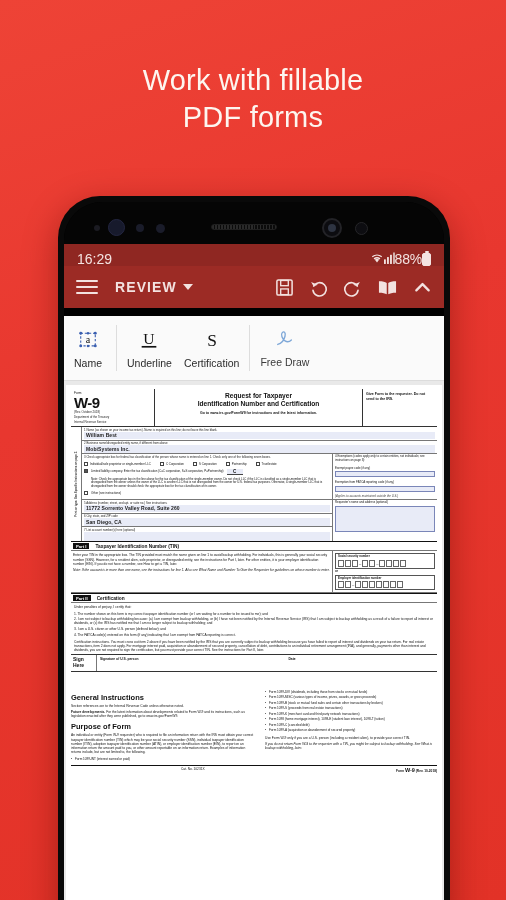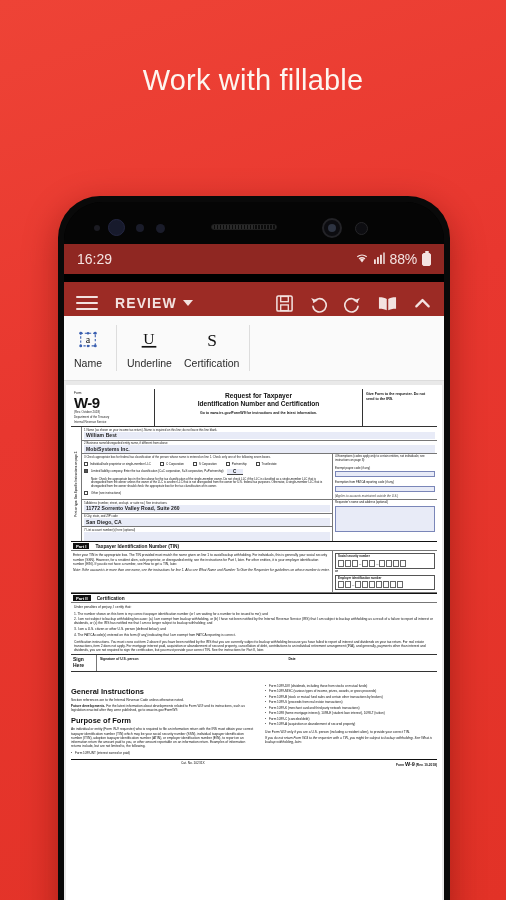--- a/index.html
+++ b/index.html
@@ -75,34 +75,34 @@
   }
 
   
   .statusbar {
     position: absolute; top: 42px; left: 0; width: 380px; height: 30px;
     background: #8f2722;
     display: flex; align-items: center;
     padding: 0 13px;
     color: #f4e3e1; font-size: 14px;
   }
-  .sb-right { margin-left: auto; display: flex; align-items: center; gap: 5px; }
+  .sb-right { margin-left: auto; display: flex; align-items: center; }
   .sb-pct { font-size: 14px; letter-spacing: -0.2px; }
   .batt {
     width: 9px; height: 13px; border: 1.5px solid #f4e3e1; border-radius: 2px;
     position: relative; background: #f4e3e1;
   }
   .batt::before {
     content: ""; position: absolute; top: -3px; left: 2px;
     width: 4px; height: 2px; background: #f4e3e1; border-radius: 1px;
   }
 
   
   .apptoolbar {
-    position: absolute; top: 80px; left: 0; width: 380px; height: 42px;
+    position: absolute; top: 64px; left: 0; width: 380px; height: 42px;
     background: #9c2b25;
     display: flex; align-items: center; padding: 0 12px;
     color: #f3e2e0;
   }
   .burger { width: 22px; }
   .burger span { display: block; height: 2.5px; background: #f3e2e0; border-radius: 1px; margin: 3.5px 0; }
   .mode {
     margin-left: 17px; font-size: 14px; letter-spacing: 1.1px; font-weight: 600;
     display: flex; align-items: center; gap: 6px;
   }
@@ -202,20 +202,21 @@
   .footer { display: flex; border-top: 1.2px solid #111; margin-top: 3px; padding-top: 1px; font-size: 3.2px; }
   .footer .cat { margin-left: 110px; }
   .footer .fm { margin-left: auto; font-weight: bold; }
   .footer .fm .big { font-size: 5.5px; }
 </style>
 </head>
 <body>
 
 <div class="headline">
   <span class="l1">Work with fillable</span>
+  <span class="l2">PDF forms</span>
 </div>
 
 <div class="phone">
   <div class="phone-inner">
 
     <div class="bezel-top">
       <div class="sensor s-a"></div>
       <div class="sensor s-b"></div>
       <div class="sensor s-c"></div>
       <div class="sensor s-d"></div>
@@ -319,20 +320,28 @@
       </div>
       <div class="tool">
         <span class="glyph">
           <svg width="22" height="22" viewBox="0 0 24 24">
               <text x="12" y="18" font-family="Liberation Serif, serif" font-size="19" text-anchor="middle" fill="#111">S</text>
             </svg>
         </span>
         <span class="lbl">Certification</span>
       </div>
       <div class="tool-sep"></div>
+      <div class="tool clipped">
+        <span class="glyph">
+          <svg width="22" height="20" viewBox="0 0 24 22">
+              <path d="M4 17c4-1 7-5 8-9s-1-6-3-4 0 7 3 9 5 1 7-1" stroke="#7fa8d8" stroke-width="1.5" fill="none" stroke-linecap="round"></path>
+            </svg>
+        </span>
+        <span class="lbl">Free Draw</span>
+      </div>
     </div>
 
     <div class="doc">
       <div class="page">
 
         <div class="fh">
           <div class="fh-l">
             <div class="fl">Form</div>
             <div class="w9">W-9</div>
             <div class="sub">(Rev. October 2018)</div>
@@ -495,21 +504,21 @@
           <div class="tiny2" style="margin-top:2.5px;">Certification instructions. You must cross out item 2 above if you have been notified by the IRS that you are currently subject to backup withholding because you have failed to report all interest and dividends on your tax return. For real estate transactions, item 2 does not apply. For mortgage interest paid, acquisition or abandonment of secured property, cancellation of debt, contributions to an individual retirement arrangement (IRA), and generally, payments other than interest and dividends, you are not required to sign the certification, but you must provide your correct TIN. See the instructions for Part II, later.</div>
         </div>
         <div class="signrow">
           <div class="sign-l">Sign Here</div>
           <div class="sign-r">
             <span class="tiny2" style="font-weight:bold;">Signature of U.S. person</span>
             <span class="tiny2" style="margin-left:150px;font-weight:bold;">Date</span>
           </div>
         </div>
 
-        <div class="twocol" style="margin-top:12px;">
+        <div class="twocol" style="margin-top:18px;">
           <div class="colL" style="border-right:none;padding-right:6px;">
             <div class="ghdr">General Instructions</div>
             <div class="tiny2">Section references are to the Internal Revenue Code unless otherwise noted.</div>
             <div class="tiny2" style="margin-top:2px;">
               <b>Future developments.</b><span> For the latest information about developments related to Form W-9 and its instructions, such as legislation enacted after they were published, go to www.irs.gov/FormW9.</span>
             </div>
             <div class="ghdr2">Purpose of Form</div>
             <div class="tiny2">An individual or entity (Form W-9 requester) who is required to file an information return with the IRS must obtain your correct taxpayer identification number (TIN) which may be your social security number (SSN), individual taxpayer identification number (ITIN), adoption taxpayer identification number (ATIN), or employer identification number (EIN), to report on an information return the amount paid to you, or other amount reportable on an information return. Examples of information returns include, but are not limited to, the following.</div>
             <ul class="bullets" style="margin-top:2px;">
               <li>Form 1099-INT (interest earned or paid)</li>

